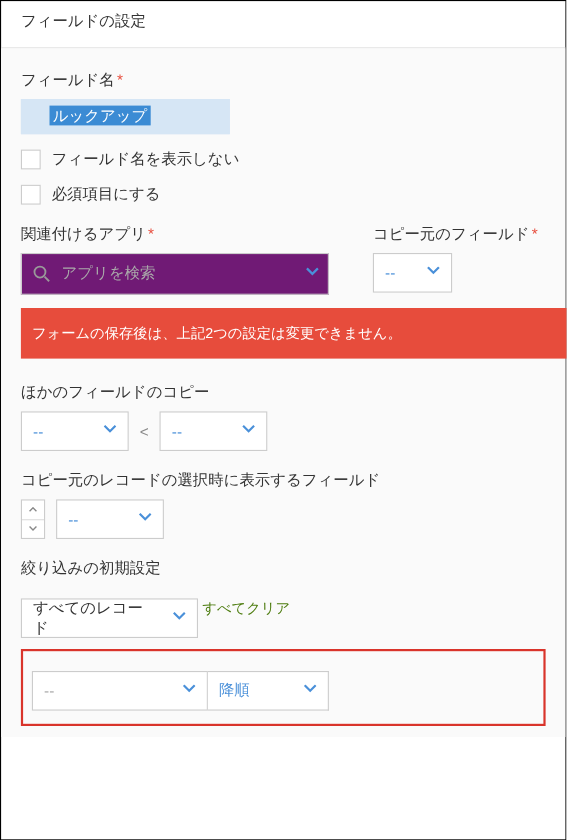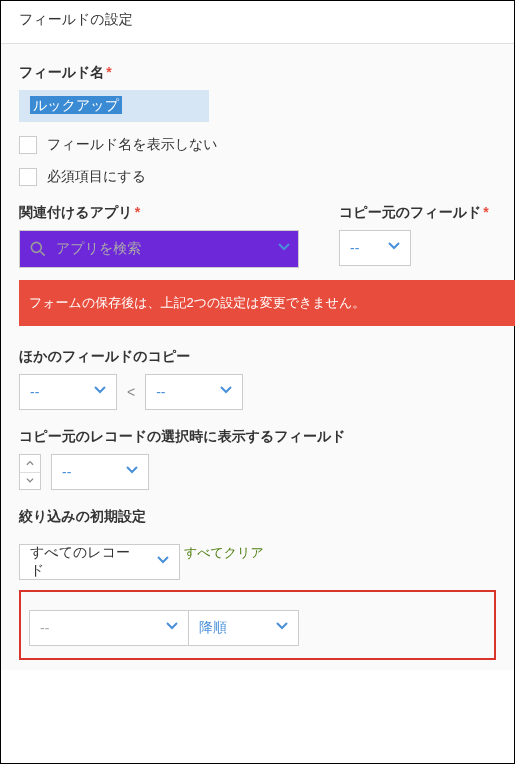--- a/index.html
+++ b/index.html
@@ -29,26 +29,25 @@
   .content {
     padding: 20px 18px 10px 18px;
     background: #fafafa;
   }
   .field-group { margin-bottom: 18px; }
   .label {
     font-size: 14px;
     color: #333;
     margin-bottom: 8px;
     display: block;
-    font-weight: bold;
   }
   .req { color: #e74c3c; margin-left: 2px; }
   .text-input {
     border: 1px solid #d6e6f5;
-    padding: 6px 10px;
+    padding: 6px 25px;
     width: 190px;
     font-size: 14px;
     background: #d6e6f5;
     color: #fff;
   }
   .text-input .sel {
     background: #3b8bd4;
     color: #fff;
     padding: 1px 3px;
   }
@@ -66,21 +65,21 @@
     display: inline-block;
   }
   .row2 {
     display: flex;
     gap: 40px;
     align-items: flex-start;
   }
   .col { flex: 0 0 auto; }
   .search-select {
     border: 1px solid #ccc;
-    background: #6d28d9;
+    background: #701a75;
     display: flex;
     align-items: center;
     height: 38px;
     width: 280px;
     padding: 0 8px;
     justify-content: space-between;
   }
   .search-select .left { display: flex; align-items: center; gap: 8px; }
   .search-icon {
     width: 20px; height: 20px;

